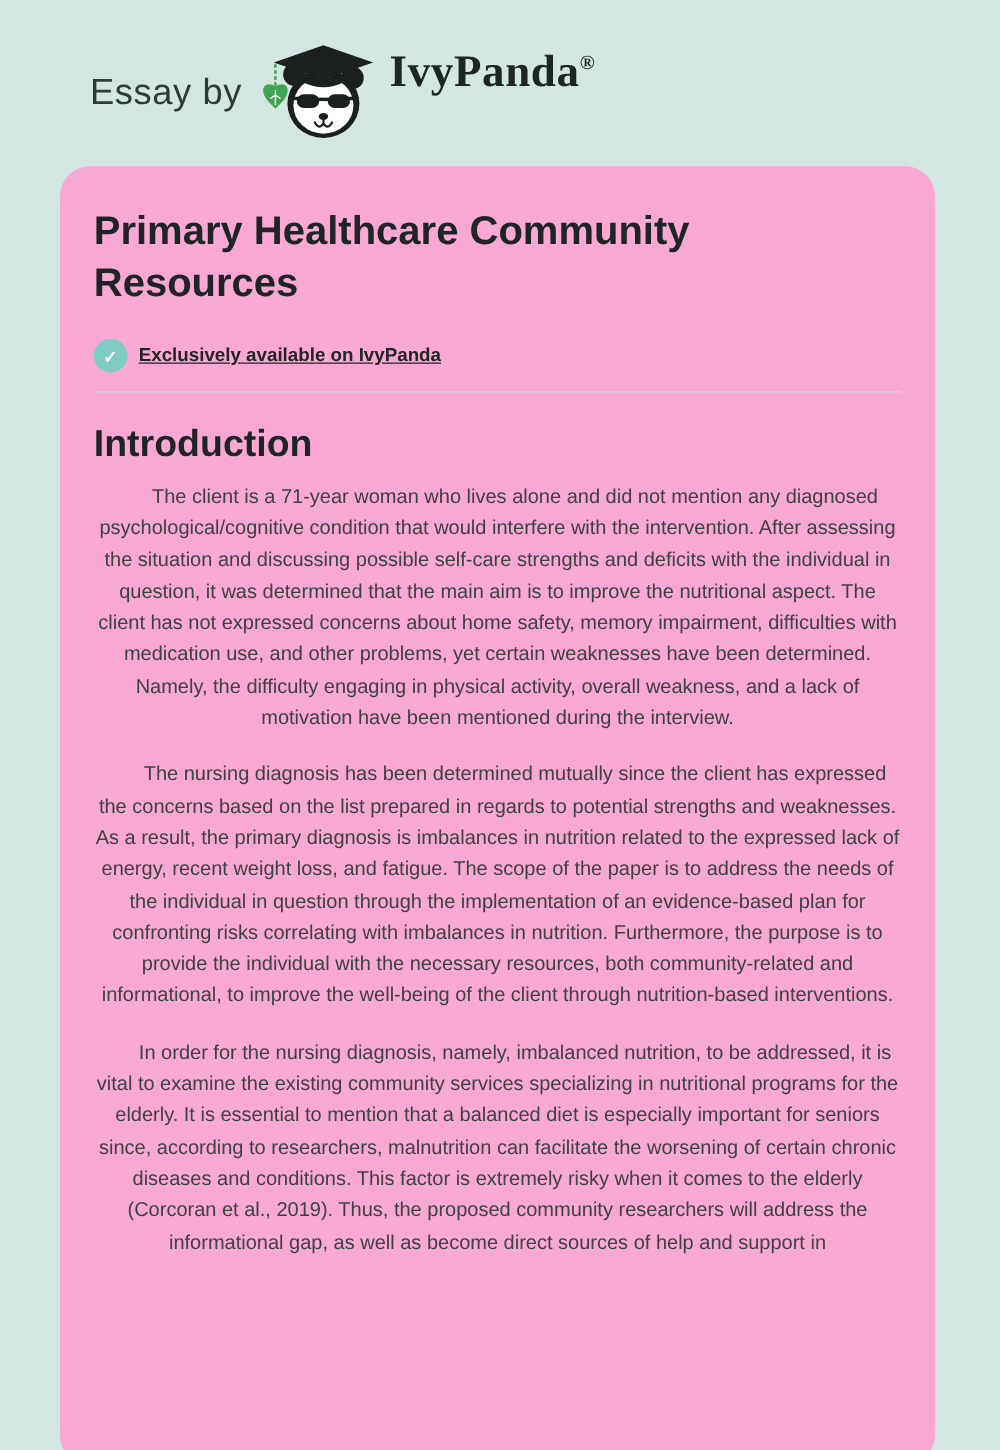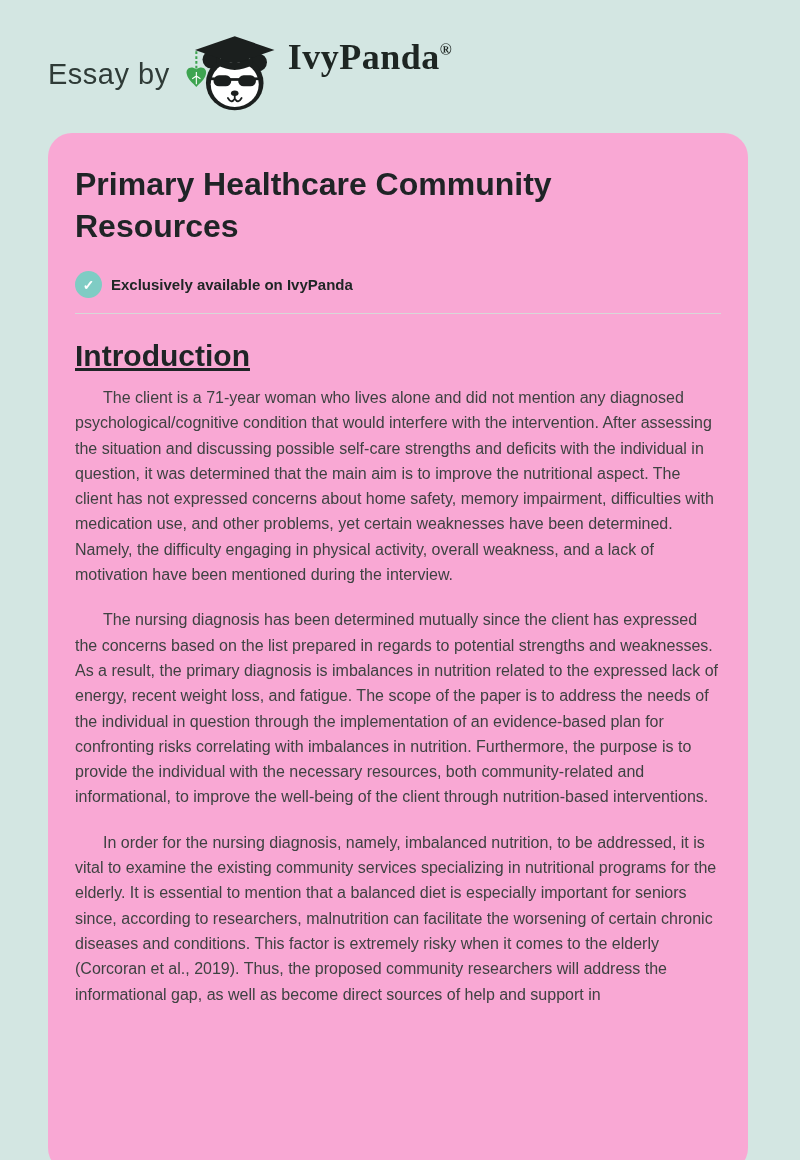--- a/index.html
+++ b/index.html
@@ -21,20 +21,21 @@
     display: flex;
     align-items: center;
     padding: 38px 48px 0 48px;
     height: 110px;
   }
   .essay-by {
     font-size: 29px;
     color: #2f3b37;
     letter-spacing: 0.5px;
     margin-right: 14px;
+    margin-left: 24px;
   }
   .logo-link {
     display: flex;
     align-items: flex-start;
     cursor: pointer;
   }
   .logo-mark {
     width: 96px;
     height: 76px;
     margin-right: 8px;
@@ -92,40 +93,40 @@
     flex: 0 0 27px;
   }
   .badge-label {
     font-size: 15px;
     font-weight: 700;
     color: #20262
 
 6;
     margin-left: 9px;
     color: #202626;
+    text-decoration: underline;
   }
   .divider {
     border: none;
     border-top: 1px solid #d8d8d8;
     margin: 0;
   }
   .card h2 {
     font-size: 30px;
     font-weight: 700;
     color: #1f2426;
     margin: 25px 0 10px 0;
-    text-decoration: underline;
   }
   .card p {
     font-size: 16px;
     line-height: 25.3px;
     color: #3e4242;
     text-indent: 28px;
     margin: 12px 0 20px 0;
-    text-align: left;
+    text-align: center;
   }
 </style>
 </head>
 <body>
 
 <div class="page">
 
   <header class="site-header">
     <span class="essay-by">Essay by</span>
     <span class="logo-link">

